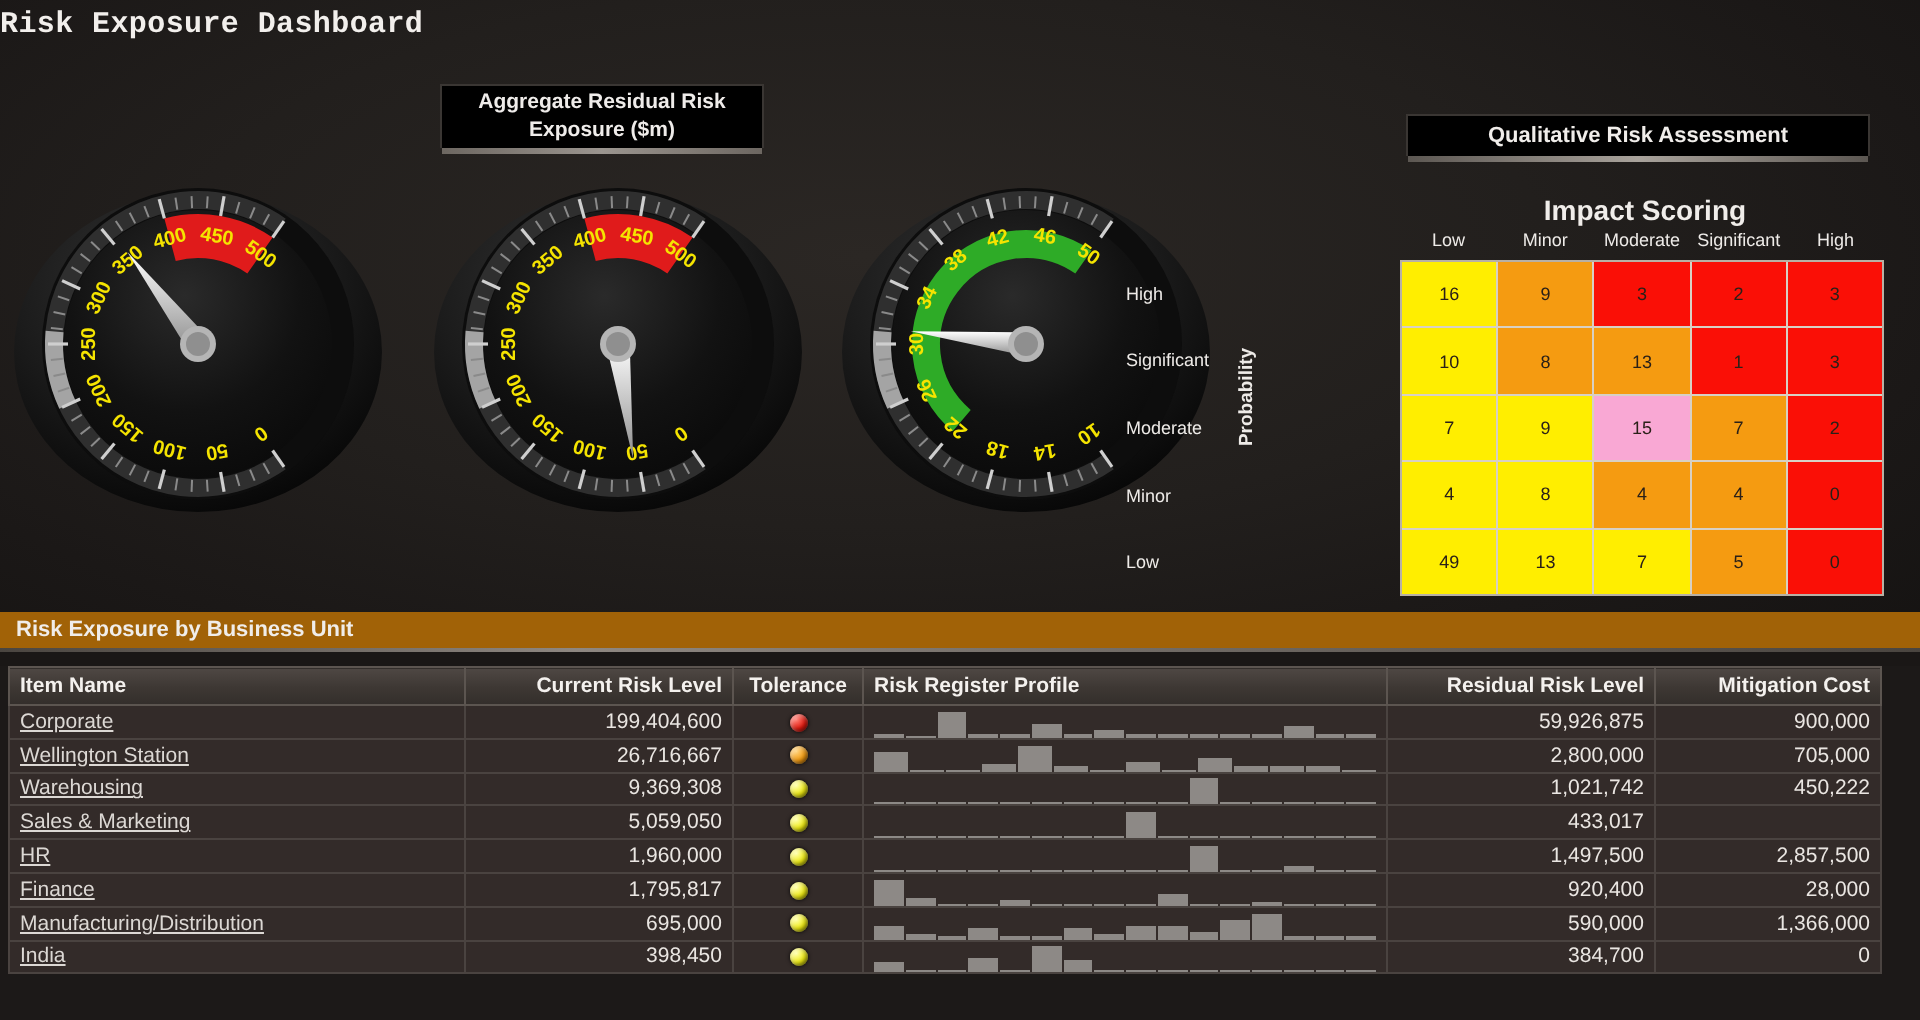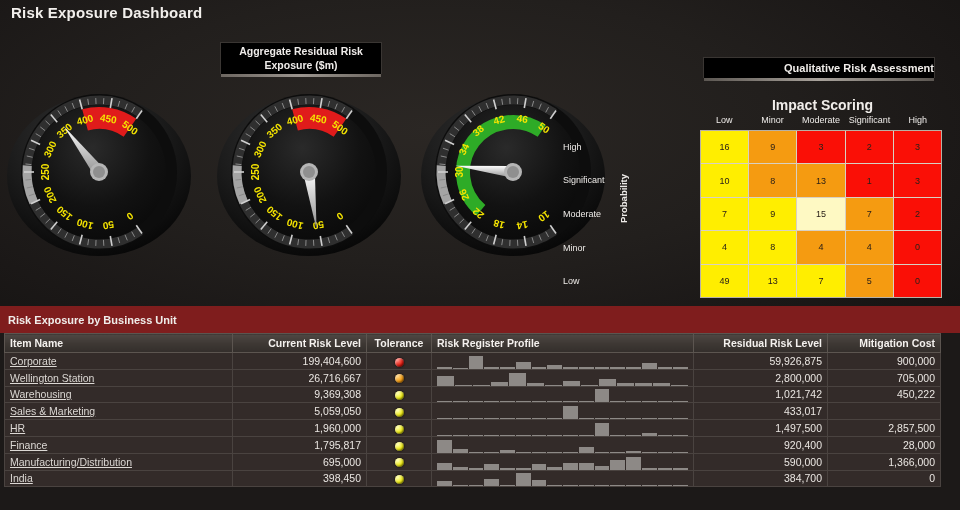--- a/index.html
+++ b/index.html
@@ -18,25 +18,26 @@
   #dashboard-top {
     position: absolute;
     left: 0; top: 0;
     width: 960px; height: 306px;
     background:
       radial-gradient(ellipse 760px 300px at 45% 42%, #2b2724 0%, #221f1d 45%, #1b1817 72%, #141211 100%);
   }
 
   #page-title {
     position: absolute;
-    left: 11px; top: 4px;
+    left: 0; top: 4px;
     font-size: 15px;
     font-weight: bold;
     color: #f2efec;
     letter-spacing: 0.2px;
+    font-family: Liberation Mono, monospace;
   }
 
   
   .kpi-plaque {
     position: absolute;
     top: 42px;
     height: 32px;
     background: #000;
     border: 1px solid #3a3633;
     border-bottom: none;
@@ -61,21 +62,21 @@
   #kpi-plaque-2 { left: 220px; width: 162px; }
   #kpi-plaque-3 { left: 424px; width: 160px; }
 
   #matrix-plaque {
     position: absolute;
     left: 703px; top: 57px;
     width: 232px; height: 21px;
     background: #000;
     border: 1px solid #3a3633;
     border-bottom: none;
-    display: flex; align-items: center; justify-content: flex-end;
+    display: flex; align-items: center; justify-content: center;
     font-size: 11px; font-weight: bold; color: #f0edea;
   }
   #matrix-plaque::after {
     content: "";
     position: absolute; left: 0; right: 0; bottom: -3px; height: 3px;
     background: linear-gradient(to right, #5c5752, #a8a29b, #5c5752);
   }
 
   
   .gauge { position: absolute; top: 92px; width: 190px; height: 172px; }
@@ -147,22 +148,22 @@
     display: flex; align-items: center; justify-content: center;
     font-size: 9px;
     color: #2a2018;
     font-weight: normal;
   }
 
   
   #section-header-bar {
     position: absolute;
     left: 0; top: 306px;
-    width: 960px; height: 28px;
-    background: #7f1d1d;
+    width: 960px; height: 18px;
+    background: #a16207;
     display: flex; align-items: center;
   }
   #section-header-bar::after {
     content: "";
     position: absolute; left: 0; right: 0; bottom: -2px; height: 2px;
     background: linear-gradient(to right, #4a4540, #8e8781 30%, #4a4540);
   }
   #section-title {
     font-size: 11px; font-weight: bold; color: #f0edea;
     padding-left: 8px;
@@ -516,21 +517,21 @@
           <div class="matrix-cell" style="background: rgb(250, 15, 6);">3</div>
           <div class="matrix-cell" style="background: rgb(250, 15, 6);">2</div>
           <div class="matrix-cell" style="background: rgb(250, 15, 6);">3</div>
           <div class="matrix-cell" style="background: rgb(255, 238, 0);">10</div>
           <div class="matrix-cell" style="background: rgb(245, 155, 17);">8</div>
           <div class="matrix-cell" style="background: rgb(245, 155, 17);">13</div>
           <div class="matrix-cell" style="background: rgb(250, 15, 6);">1</div>
           <div class="matrix-cell" style="background: rgb(250, 15, 6);">3</div>
           <div class="matrix-cell" style="background: rgb(255, 238, 0);">7</div>
           <div class="matrix-cell" style="background: rgb(255, 238, 0);">9</div>
-          <div class="matrix-cell" style="background: #fef9c3;">15</div>
+          <div class="matrix-cell" style="background: #f9a8d4;">15</div>
           <div class="matrix-cell" style="background: rgb(245, 155, 17);">7</div>
           <div class="matrix-cell" style="background: rgb(250, 15, 6);">2</div>
           <div class="matrix-cell" style="background: rgb(255, 238, 0);">4</div>
           <div class="matrix-cell" style="background: rgb(255, 238, 0);">8</div>
           <div class="matrix-cell" style="background: rgb(245, 155, 17);">4</div>
           <div class="matrix-cell" style="background: rgb(245, 155, 17);">4</div>
           <div class="matrix-cell" style="background: rgb(250, 15, 6);">0</div>
           <div class="matrix-cell" style="background: rgb(255, 238, 0);">49</div>
           <div class="matrix-cell" style="background: rgb(255, 238, 0);">13</div>
           <div class="matrix-cell" style="background: rgb(255, 238, 0);">7</div>

